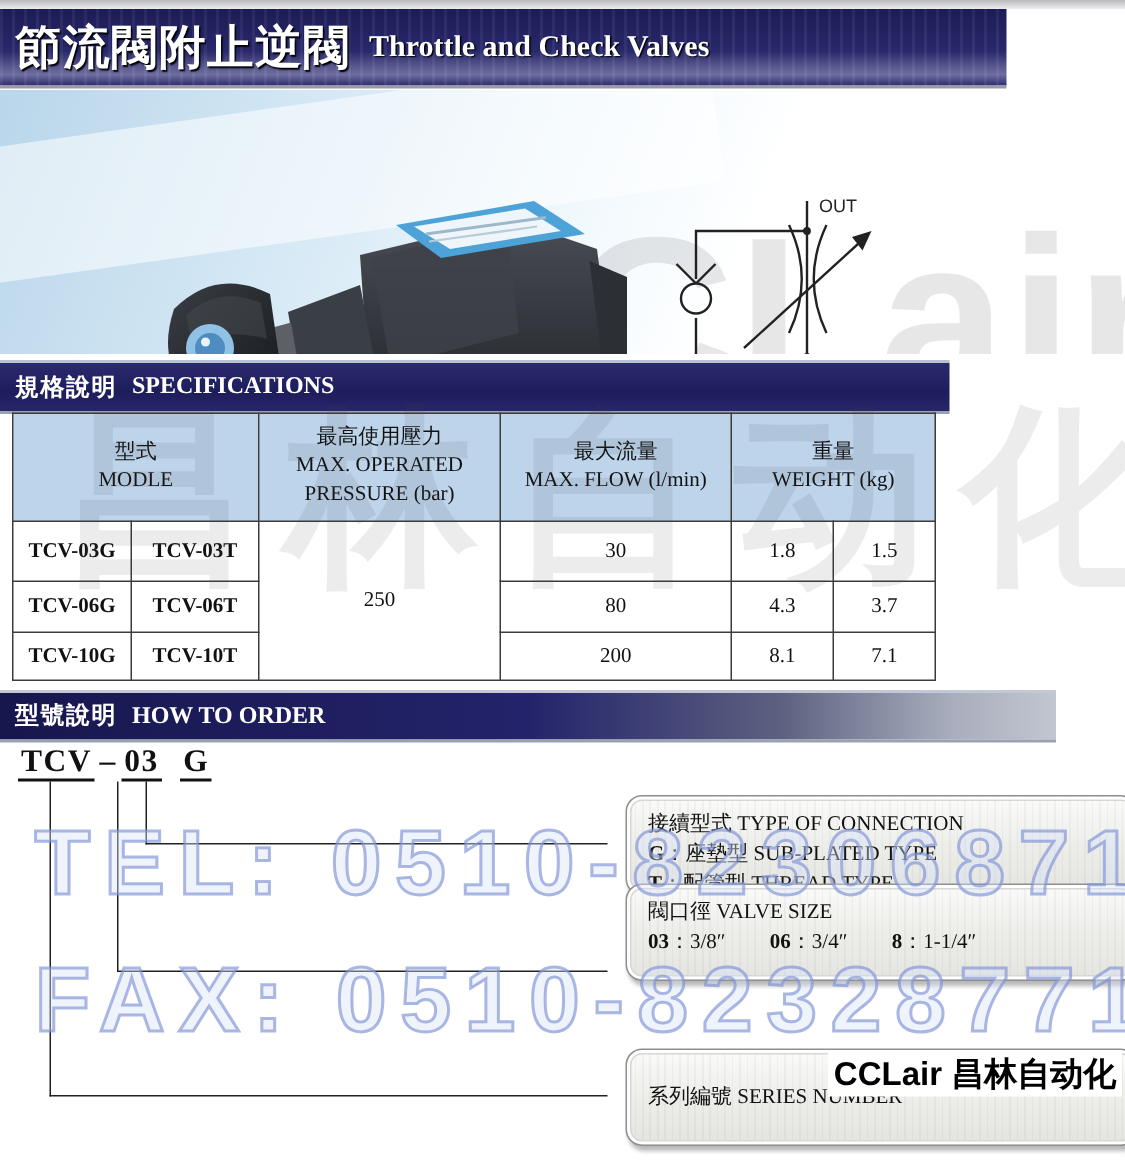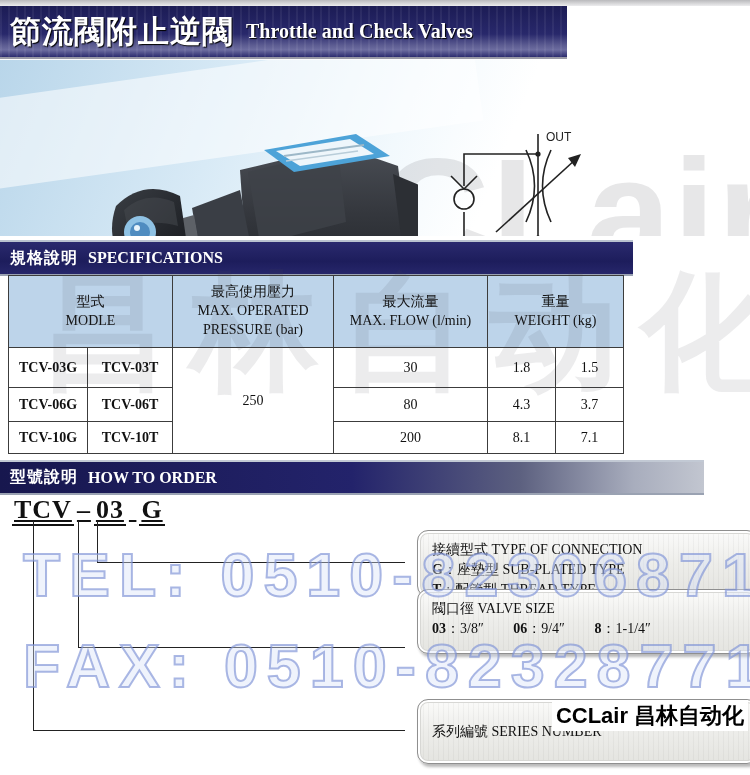--- a/index.html
+++ b/index.html
@@ -4,21 +4,21 @@
 <style>
   html,body{margin:0;padding:0;background:#fff;}
   #page{
     position:relative;width:750px;height:775px;background:#fff;
     overflow:hidden;font-family:"Liberation Serif","DejaVu Serif",serif;
   }
   
   .top-strip{position:absolute;left:0;top:0;width:750px;height:6px;
     background:linear-gradient(180deg,#b9b9bc,#ececee);}
   .title-bar{
-    position:absolute;left:0;top:6px;width:567px;height:51px;
+    position:absolute;left:0;top:6px;width:671px;height:51px;
     background:
       repeating-linear-gradient(90deg,rgba(255,255,255,0.06) 0 2px,rgba(0,0,0,0) 2px 8px),
       linear-gradient(180deg,#1c1c55 0%,#28286b 55%,#5a5a90 76%,#6d6da0 86%,#2c2c6e 100%);
     border-bottom:2px solid #9a9aa6;
     display:flex;align-items:center;color:#fff;white-space:nowrap;
   }
   .title-zh{font-size:31px;font-weight:bold;margin-left:10px;letter-spacing:1px;text-shadow:1px 1px 1px #000;}
   .title-en{font-size:20px;font-weight:bold;margin-left:12px;text-shadow:1px 1px 1px #000;}
   
   .photo-section{
@@ -52,22 +52,22 @@
   .bar-en{font-size:16px;font-weight:bold;margin-left:10px;}
   
   table.spec{
     position:absolute;left:8px;top:275px;border-collapse:collapse;
     font-size:14px;color:#111;text-align:center;z-index:2;background:transparent;}
   table.spec td,table.spec th{border:1px solid #3c3c3c;padding:0 2px;font-weight:normal;}
   table.spec th{background:#bdd4ea;line-height:1.35;}
   table.spec .hdr-zh{font-size:14px;}
   table.spec .model-cell{font-weight:bold;text-align:center;}
   
-  .model-code{position:absolute;left:12px;top:495px;font-size:26px;font-weight:bold;
-    color:#111;letter-spacing:1px;z-index:2;text-decoration:underline;}
+  .model-code{position:absolute;left:12px;top:495px;font-size:21px;font-weight:bold;
+    color:#111;letter-spacing:1px;z-index:2;}
   .model-code .u{border-bottom:2px solid #111;padding:0 2px;}
   .model-code .sep{padding:0 3px;}
   .conn-line{position:absolute;background:#222;z-index:2;}
   .callout{
     position:absolute;left:405px;width:341px;z-index:2;
     border:1px solid #8f8f8f;border-radius:11px;
     background:
       repeating-linear-gradient(90deg,rgba(0,0,0,0.035) 0 1px,rgba(0,0,0,0) 1px 5px),
       linear-gradient(180deg,#fbfbfa 0%,#ededea 50%,#e4e4e0 100%);
     box-shadow:inset 0 0 0 2px #ffffff, inset 0 0 0 3px #d7d7d4, 2px 3px 3px rgba(0,0,0,0.28);
@@ -243,21 +243,21 @@
     </div>
     <div>
       <span class="b">T</span><span>：配管型 THREAD TYPE</span>
     </div>
   </div>
 
   <div class="callout" style="top:589px;height:65px;">
     <div>閥口徑 VALVE SIZE</div>
     <div>
       <span class="opt"><span class="b">03</span><span>：3/8″</span></span>
-      <span class="opt"><span class="b">06</span><span>：9/4″</span></span>
+      <span class="opt"><span class="b">06</span><span>：3/4″</span></span>
       <span class="opt"><span class="b">8</span><span>：1-1/4″</span></span>
     </div>
   </div>
 
   <div class="callout" style="top:699px;height:65px;padding-top:22px;">
     <div>系列編號 SERIES NUMBER</div>
   </div>
 
   <div class="wm-phone" style="top:540px;">TEL: 0510-82306871</div>
   <div class="wm-phone" style="top:631px;">FAX: 0510-82328771</div>

